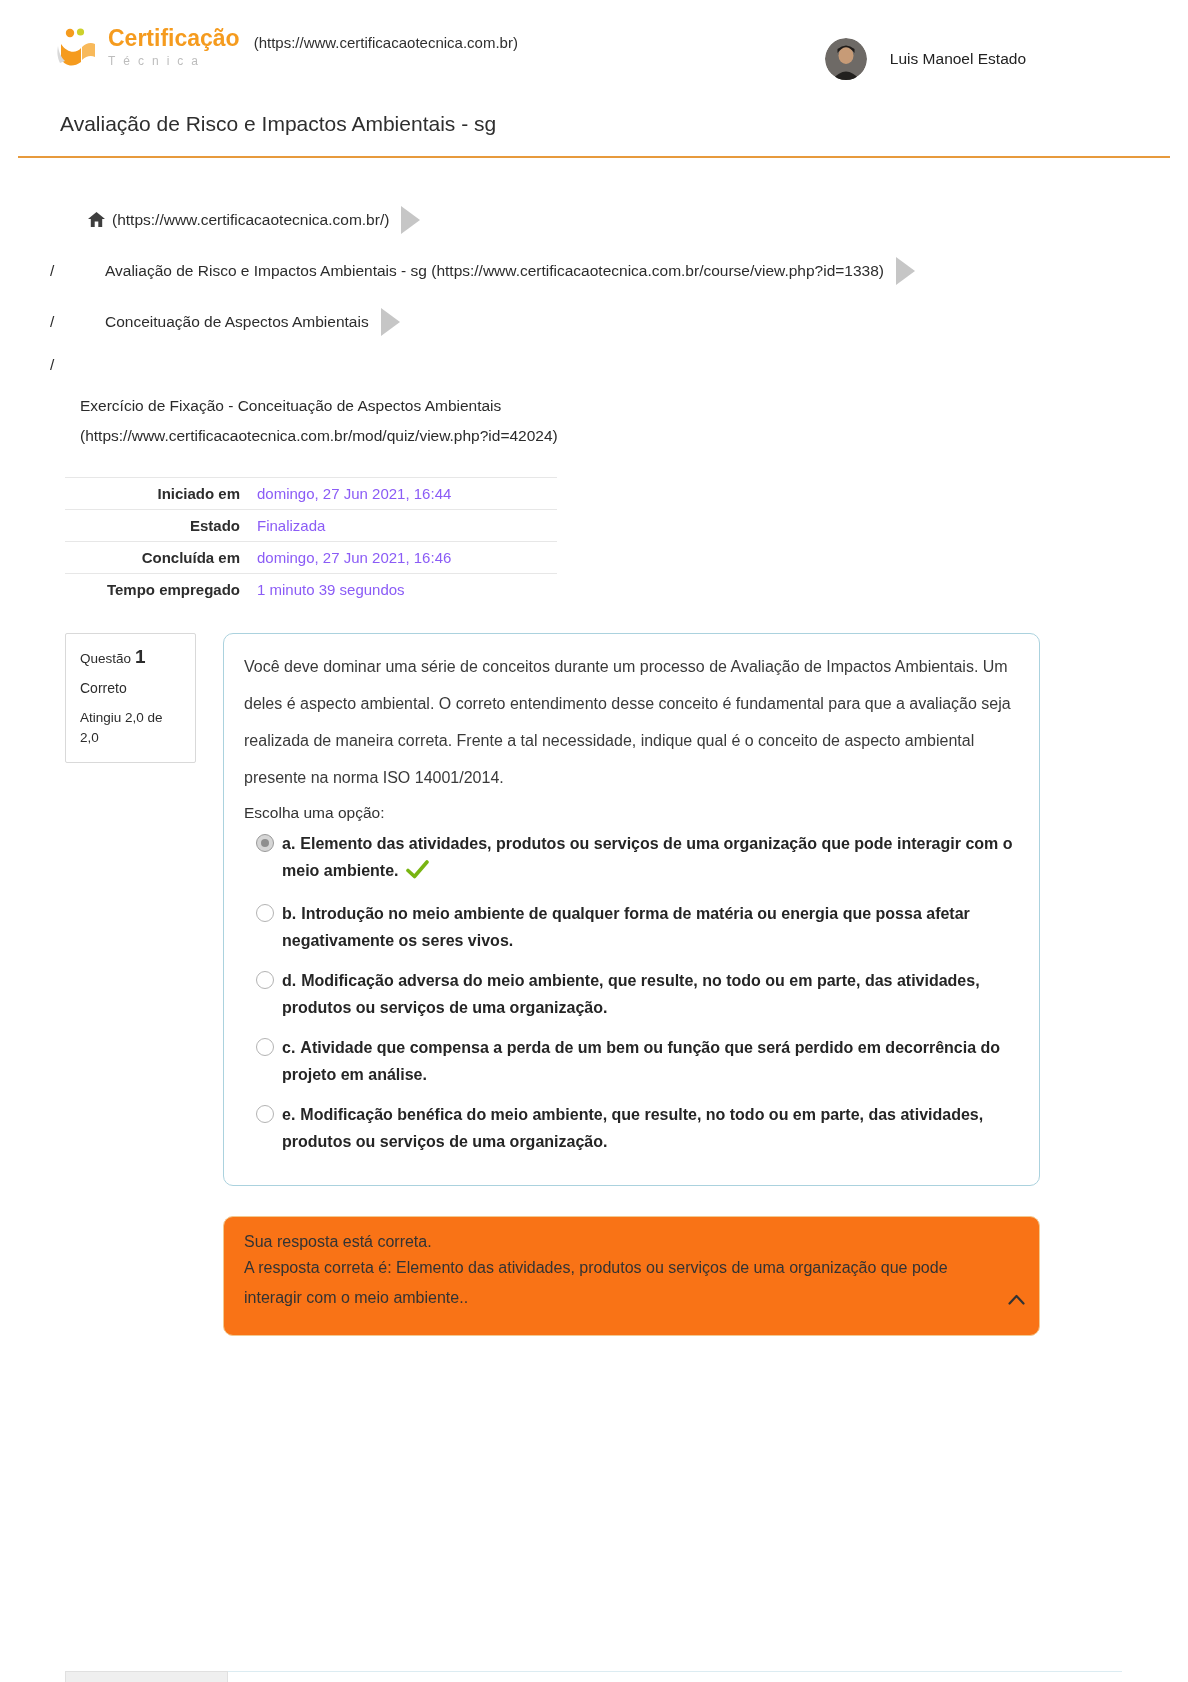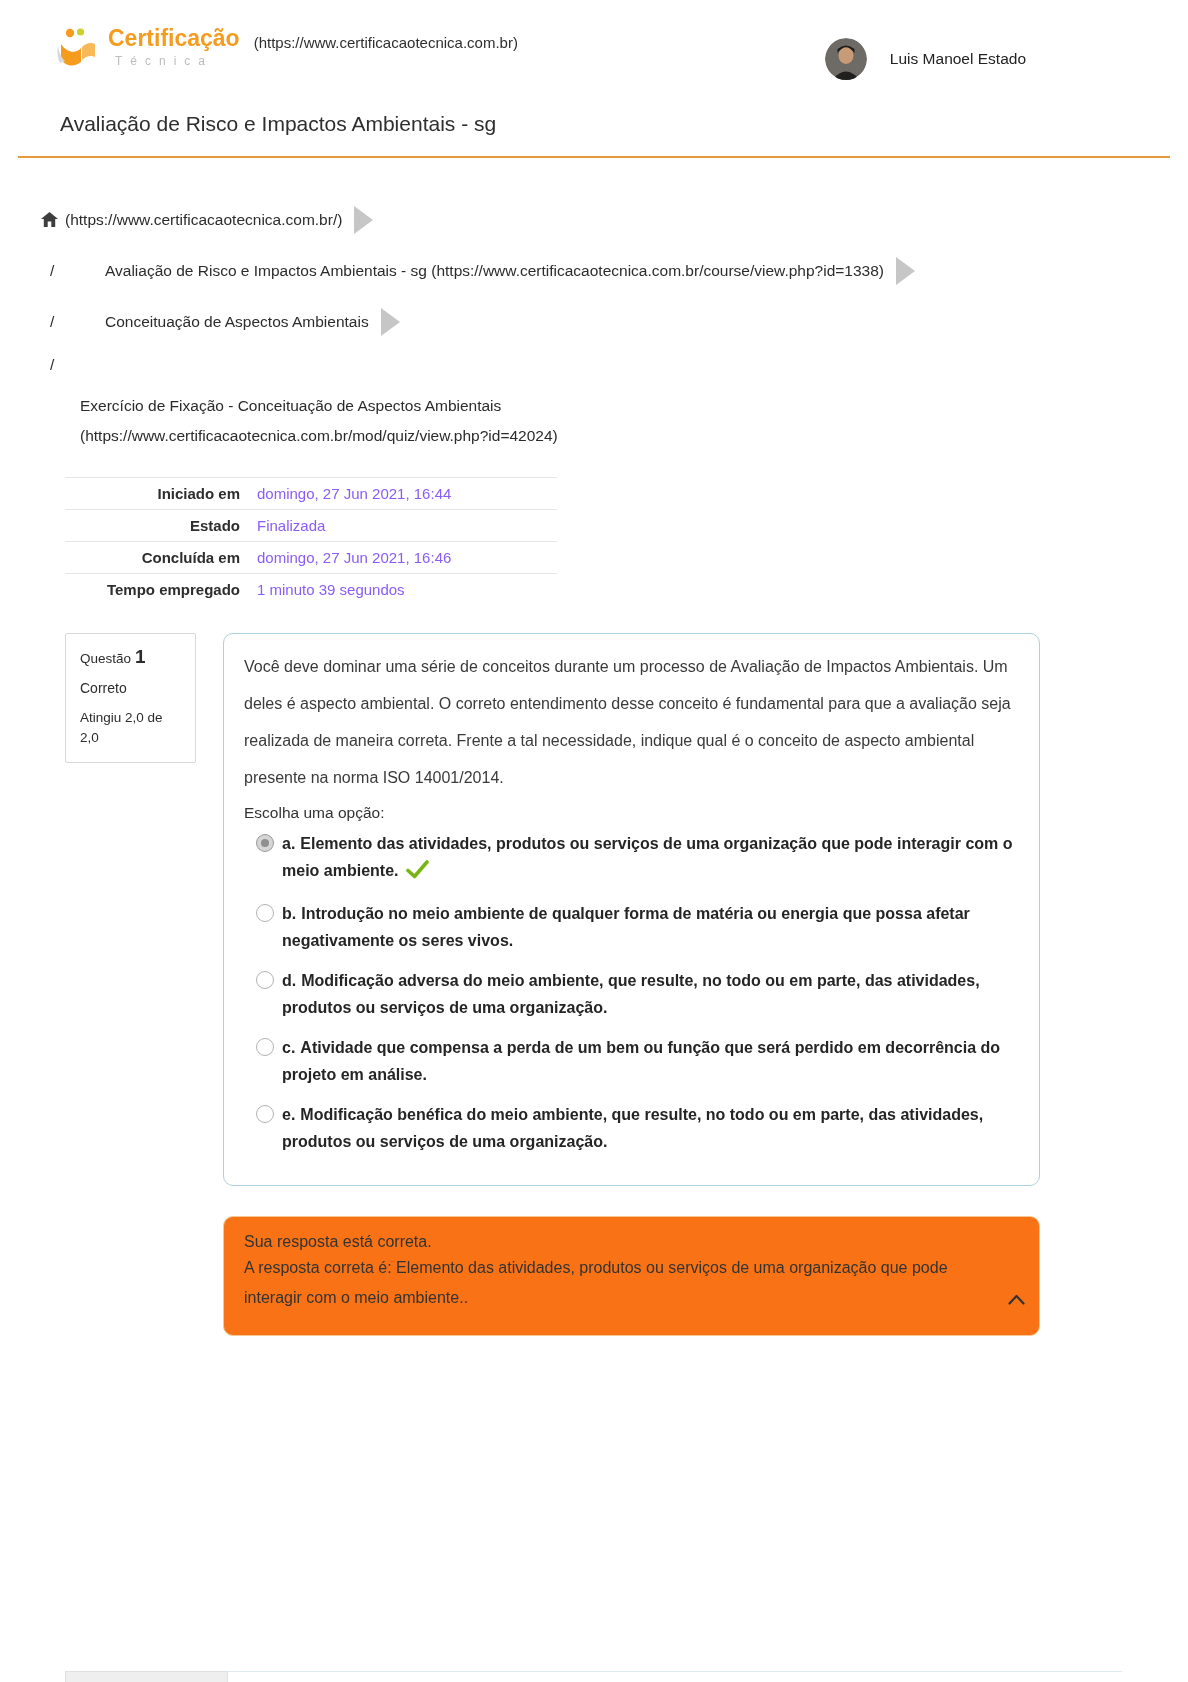--- a/index.html
+++ b/index.html
@@ -16,35 +16,35 @@
     background:#fff;
     overflow:hidden;
   }
 
   
   .site-header { display:flex; align-items:flex-start; padding:26px 0 0 55px; }
   .logo { display:flex; align-items:flex-start; gap:9px; cursor:pointer; }
   .logo-icon svg { display:block; }
   .logo-text { display:flex; flex-direction:column; }
   .logo-title { color:#f59b1e; font-weight:bold; font-size:23px; line-height:24px; }
-  .logo-subtitle { color:#bdbdbd; font-size:12px; letter-spacing:8px; margin-top:4px;margin-left:7px; }
+  .logo-subtitle { color:#bdbdbd; font-size:12px; letter-spacing:8px; margin-top:4px; }
   .logo-url { font-size:15px; color:#2f2f2f; margin:8px 0 0 14px; cursor:pointer; }
   .user-block { margin-left:auto; margin-right:162px; display:flex; align-items:center; gap:23px; margin-top:12px; cursor:pointer; }
   .avatar { width:42px; height:42px; border-radius:50%; overflow:hidden; display:block; flex:none; }
   .avatar svg { display:block; }
   .user-name { font-size:15.5px; color:#222; white-space:nowrap; }
 
   
   .page-title { margin:32px 0 0 60px; font-size:21px; font-weight:400; color:#2e2e2e; }
   .orange-rule { margin:20px 18px 0 18px; border-top:2px solid #e79a3c; height:0; }
 
   
   .breadcrumb { margin-top:36px; font-size:15.5px; color:#2c2c2c; }
   .crumb-row { display:flex; align-items:center; min-height:51px; }
-  .crumb-row.first { padding-left:41px; }
+  .crumb-row.first { padding-left:88px; }
   .crumb-row.first .home-icon { margin-right:7px; display:inline-flex; }
   .sep { display:inline-block; margin-left:50px; width:55px; }
   .crumb-link { cursor:pointer; }
   .arrow {
     width:0; height:0; flex:none;
     border-top:14px solid transparent;
     border-bottom:14px solid transparent;
     border-left:19px solid #c6c6c6;
     margin-left:12px;
   }

